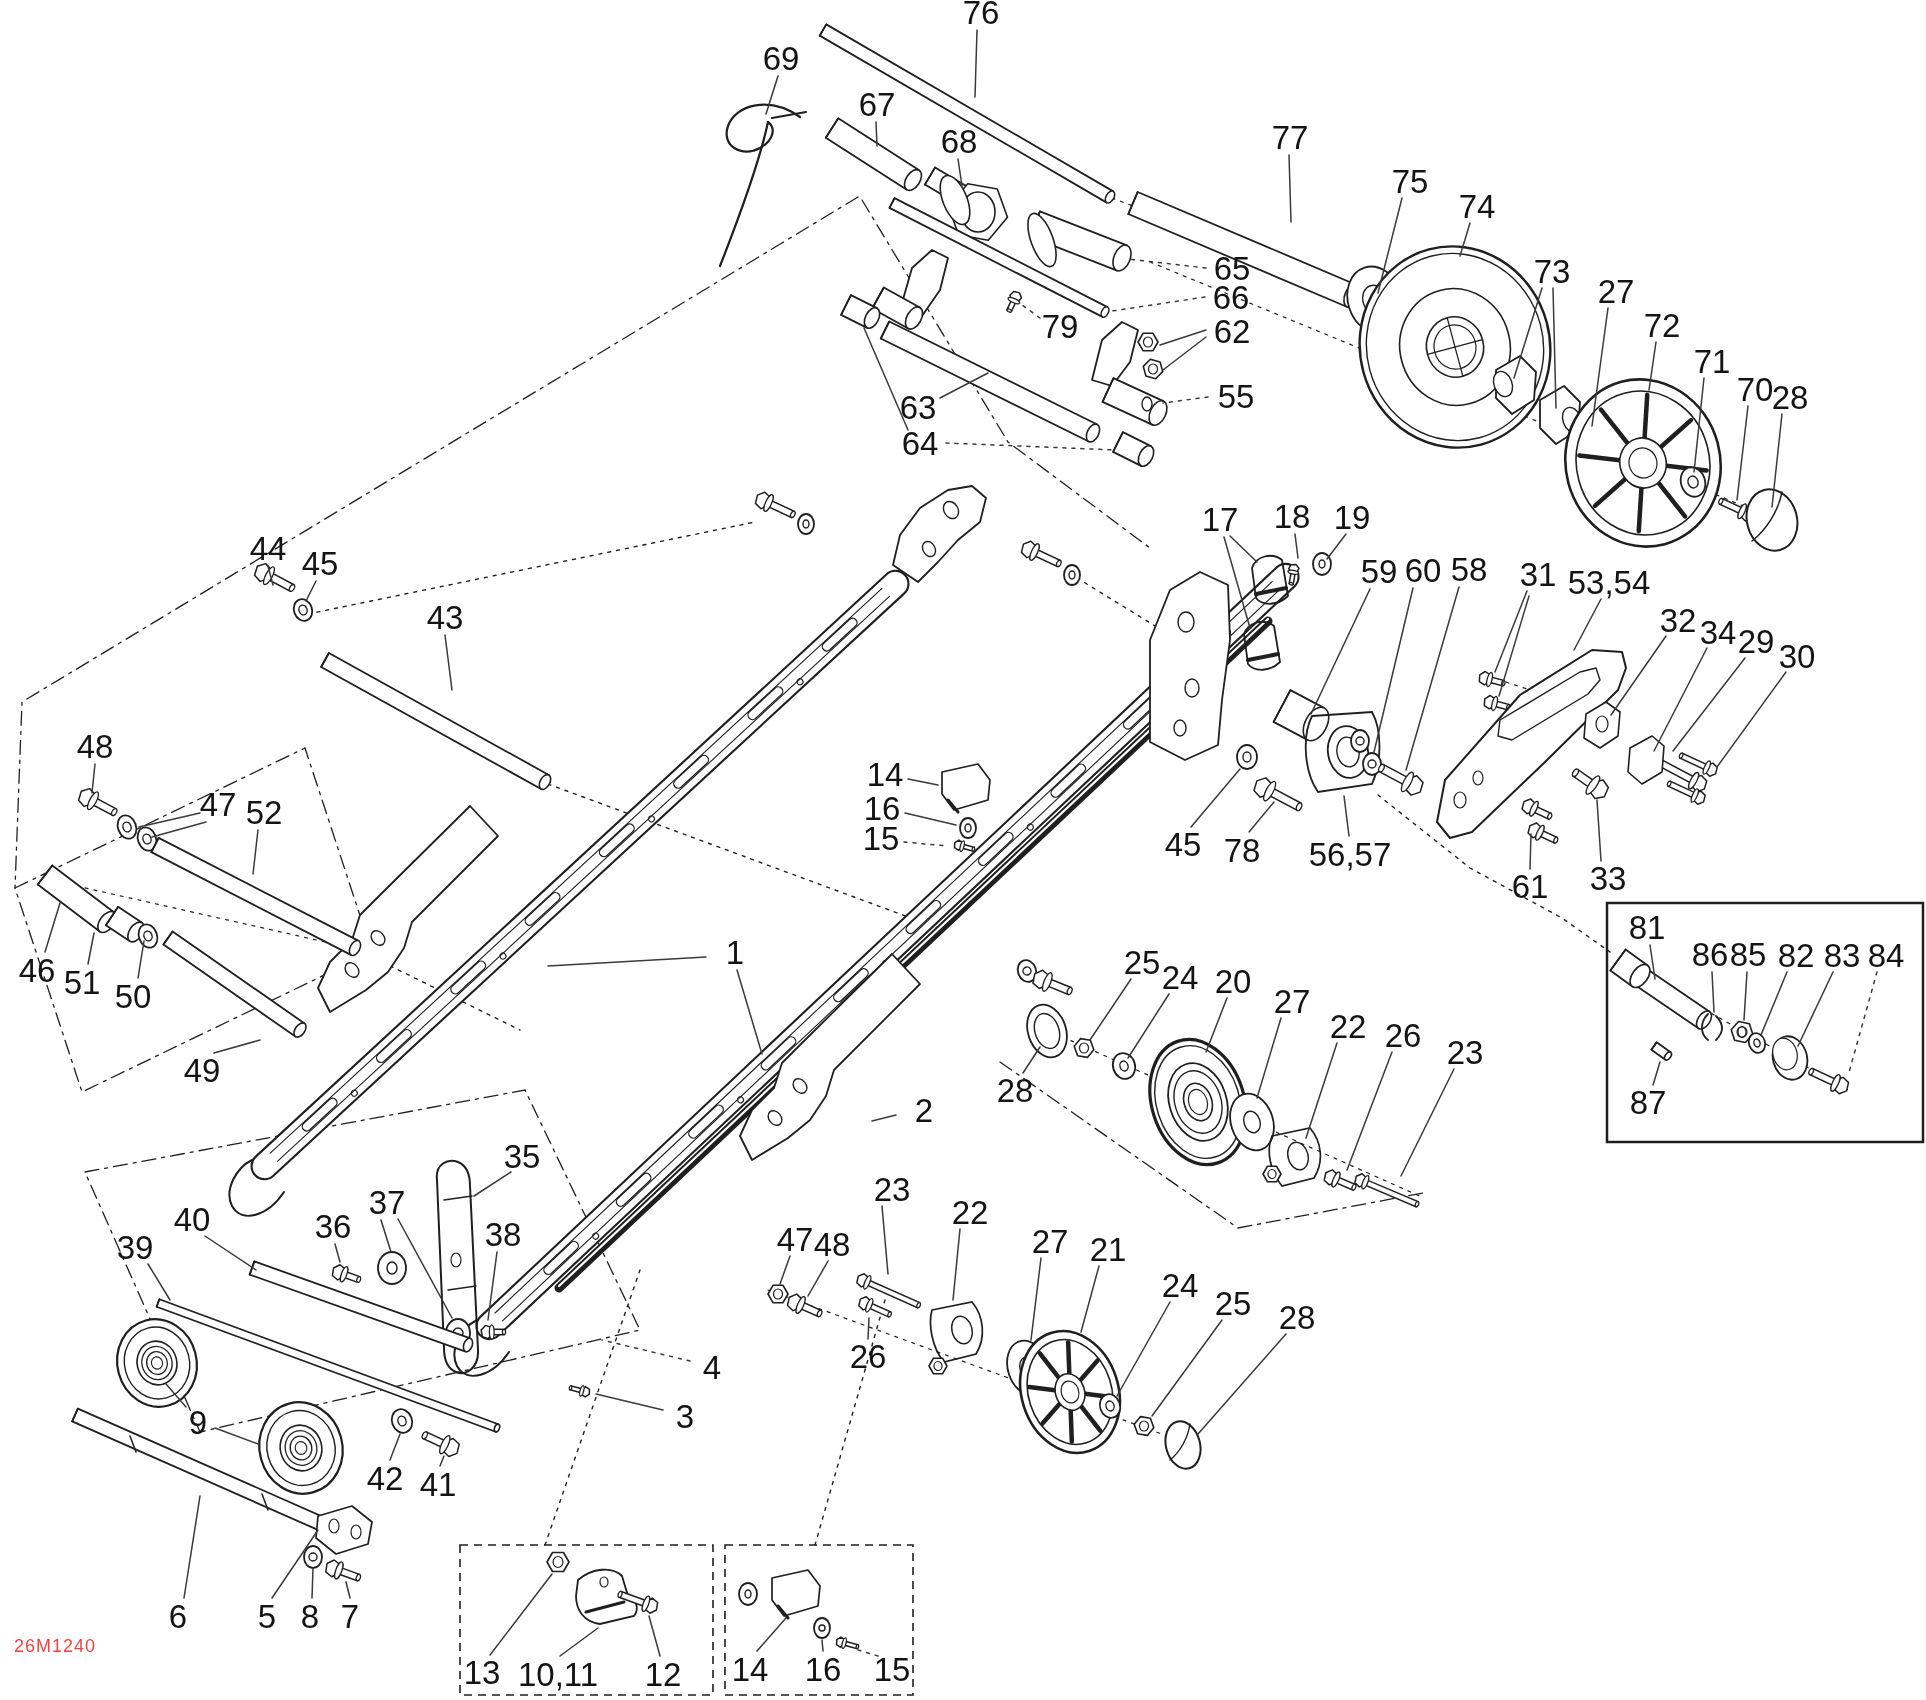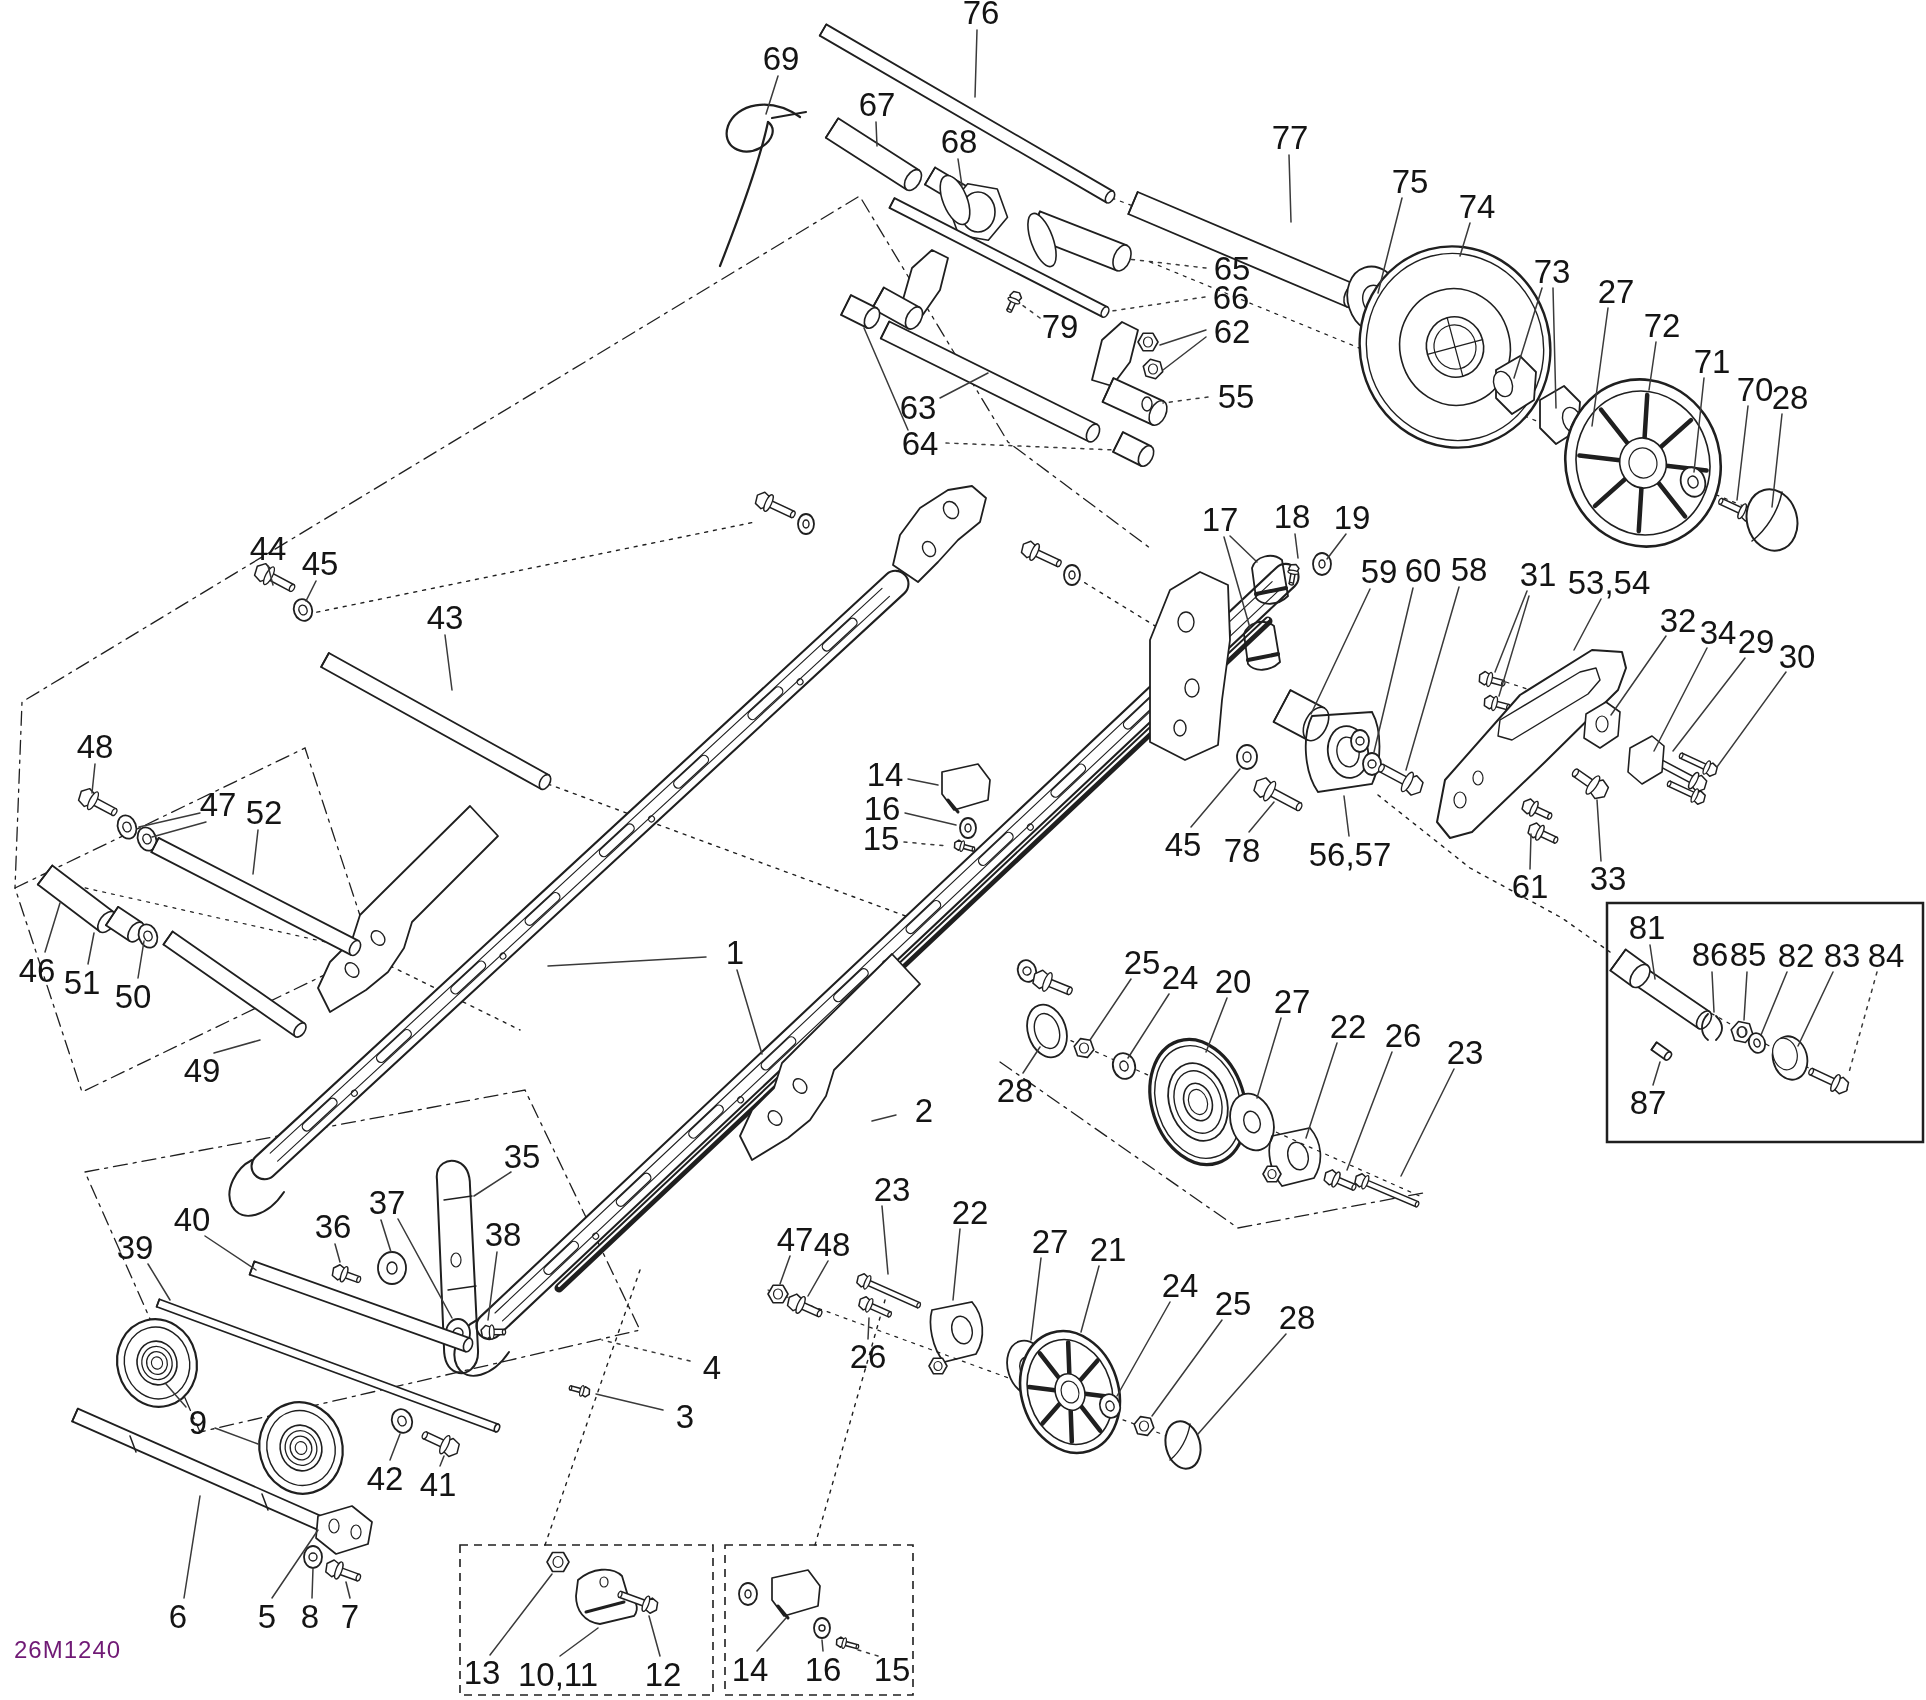--- a/index.html
+++ b/index.html
@@ -1,19 +1,19 @@
 <!DOCTYPE html>
 <html><head>
 <meta charset="utf-8">
 <style>
   html,body{margin:0;padding:0;background:#ffffff;}
   .stage{position:relative;width:1926px;height:1700px;background:#ffffff;overflow:hidden;
          font-family:"Liberation Sans",sans-serif;}
   .stage svg{position:absolute;left:0;top:0;}
-  .doc-code{position:absolute;left:14px;top:1636px;font-size:24px;color:#701a75;
+  .doc-code{position:absolute;left:14px;top:1636px;font-size:18px;color:#ef4444;
             letter-spacing:1px;font-family:"Liberation Sans",sans-serif;}
   text.callout{font-family:"Liberation Sans",sans-serif;font-size:33px;fill:#141414;}
 </style>
 </head>
 <body>
 
 <div class="stage">
   <svg id="scene" width="1926" height="1700" viewBox="0 0 1926 1700">
       <g>
         <path d="M 858 197 L 22 702 L 15 888" fill="none" stroke="#1f1f1f" stroke-width="1.3" stroke-dasharray="14 6 3 6" stroke-linecap="round"></path>

